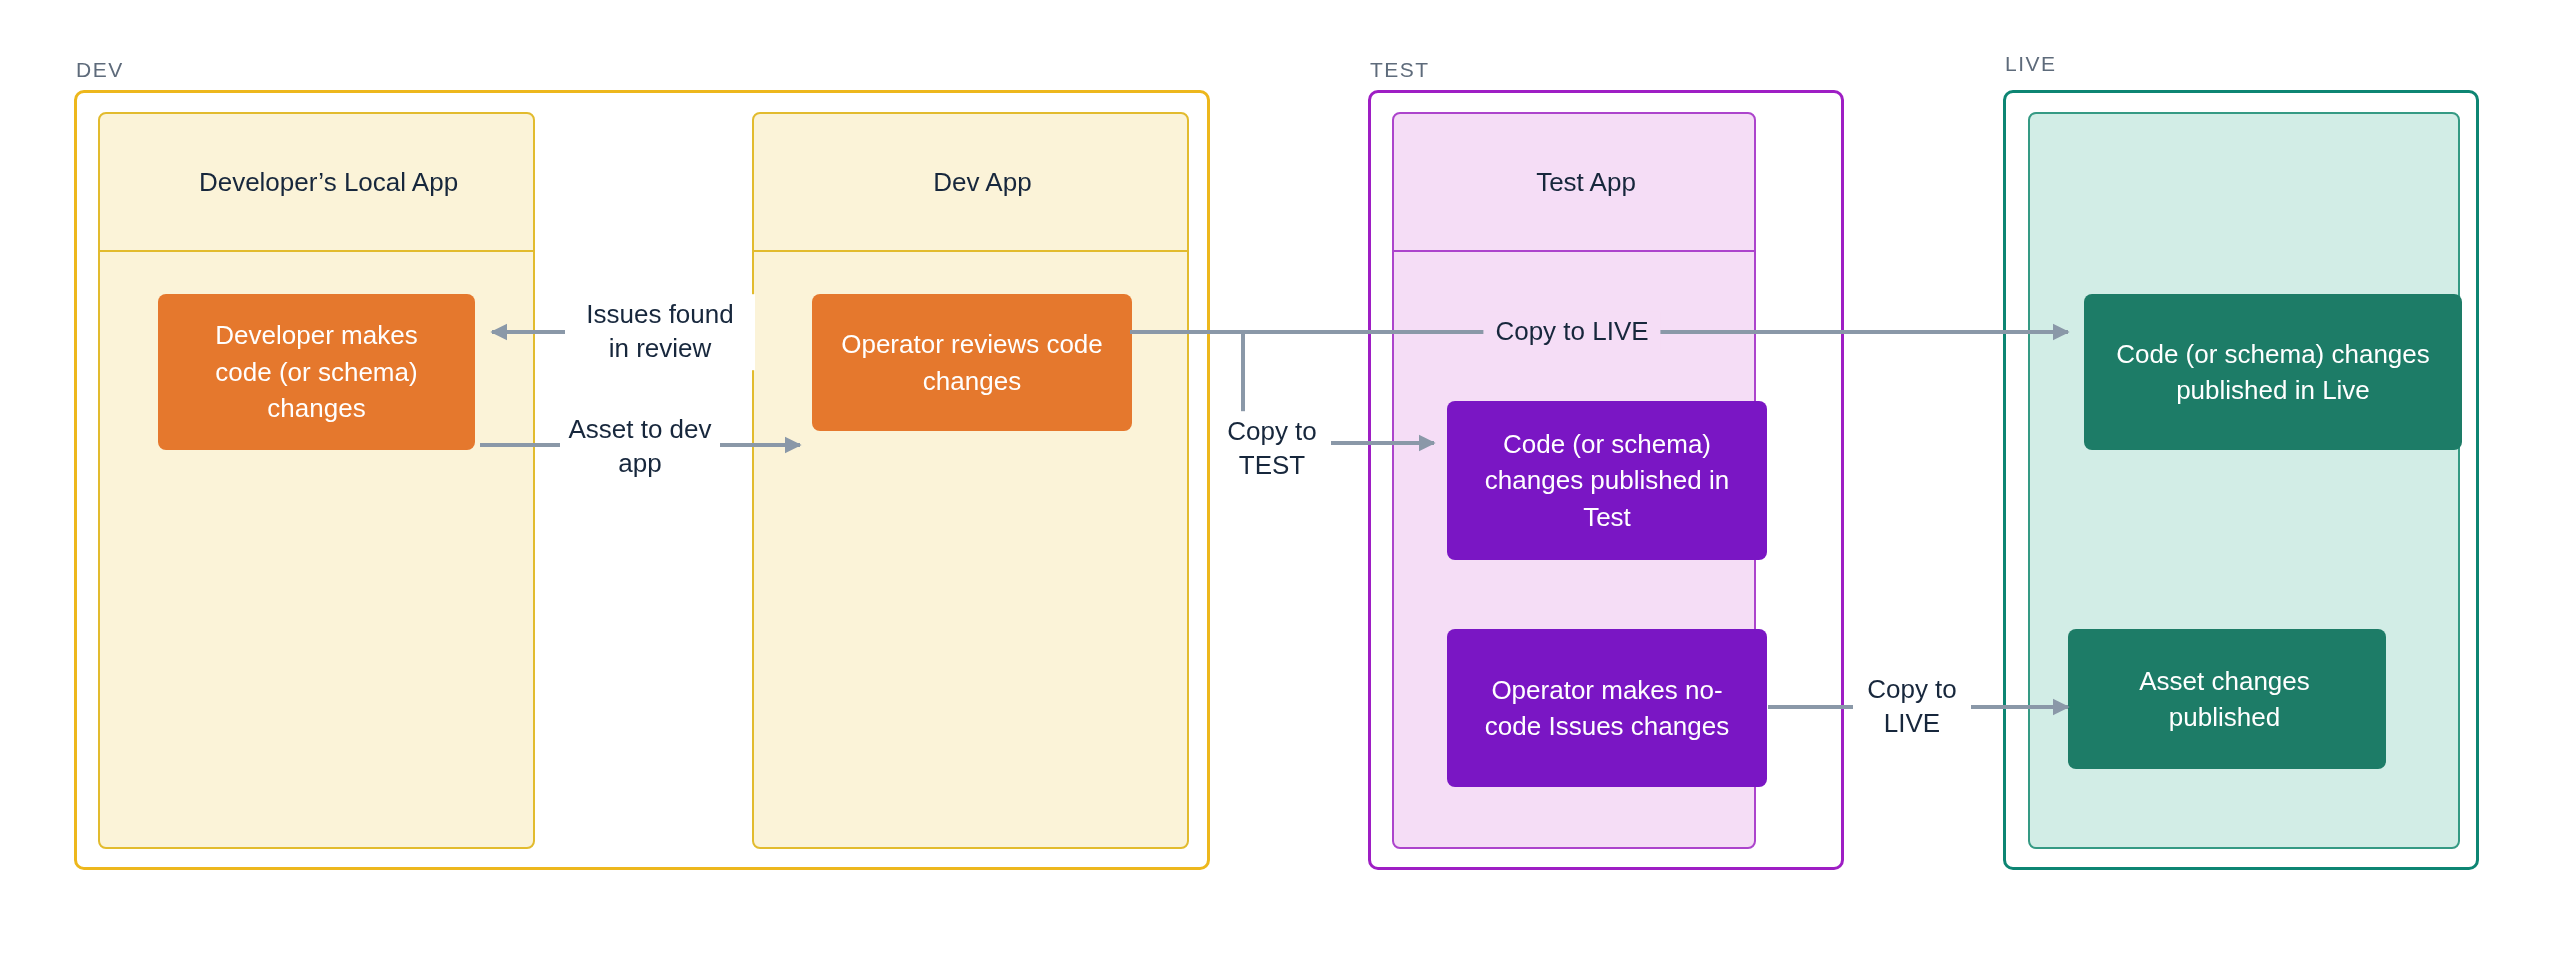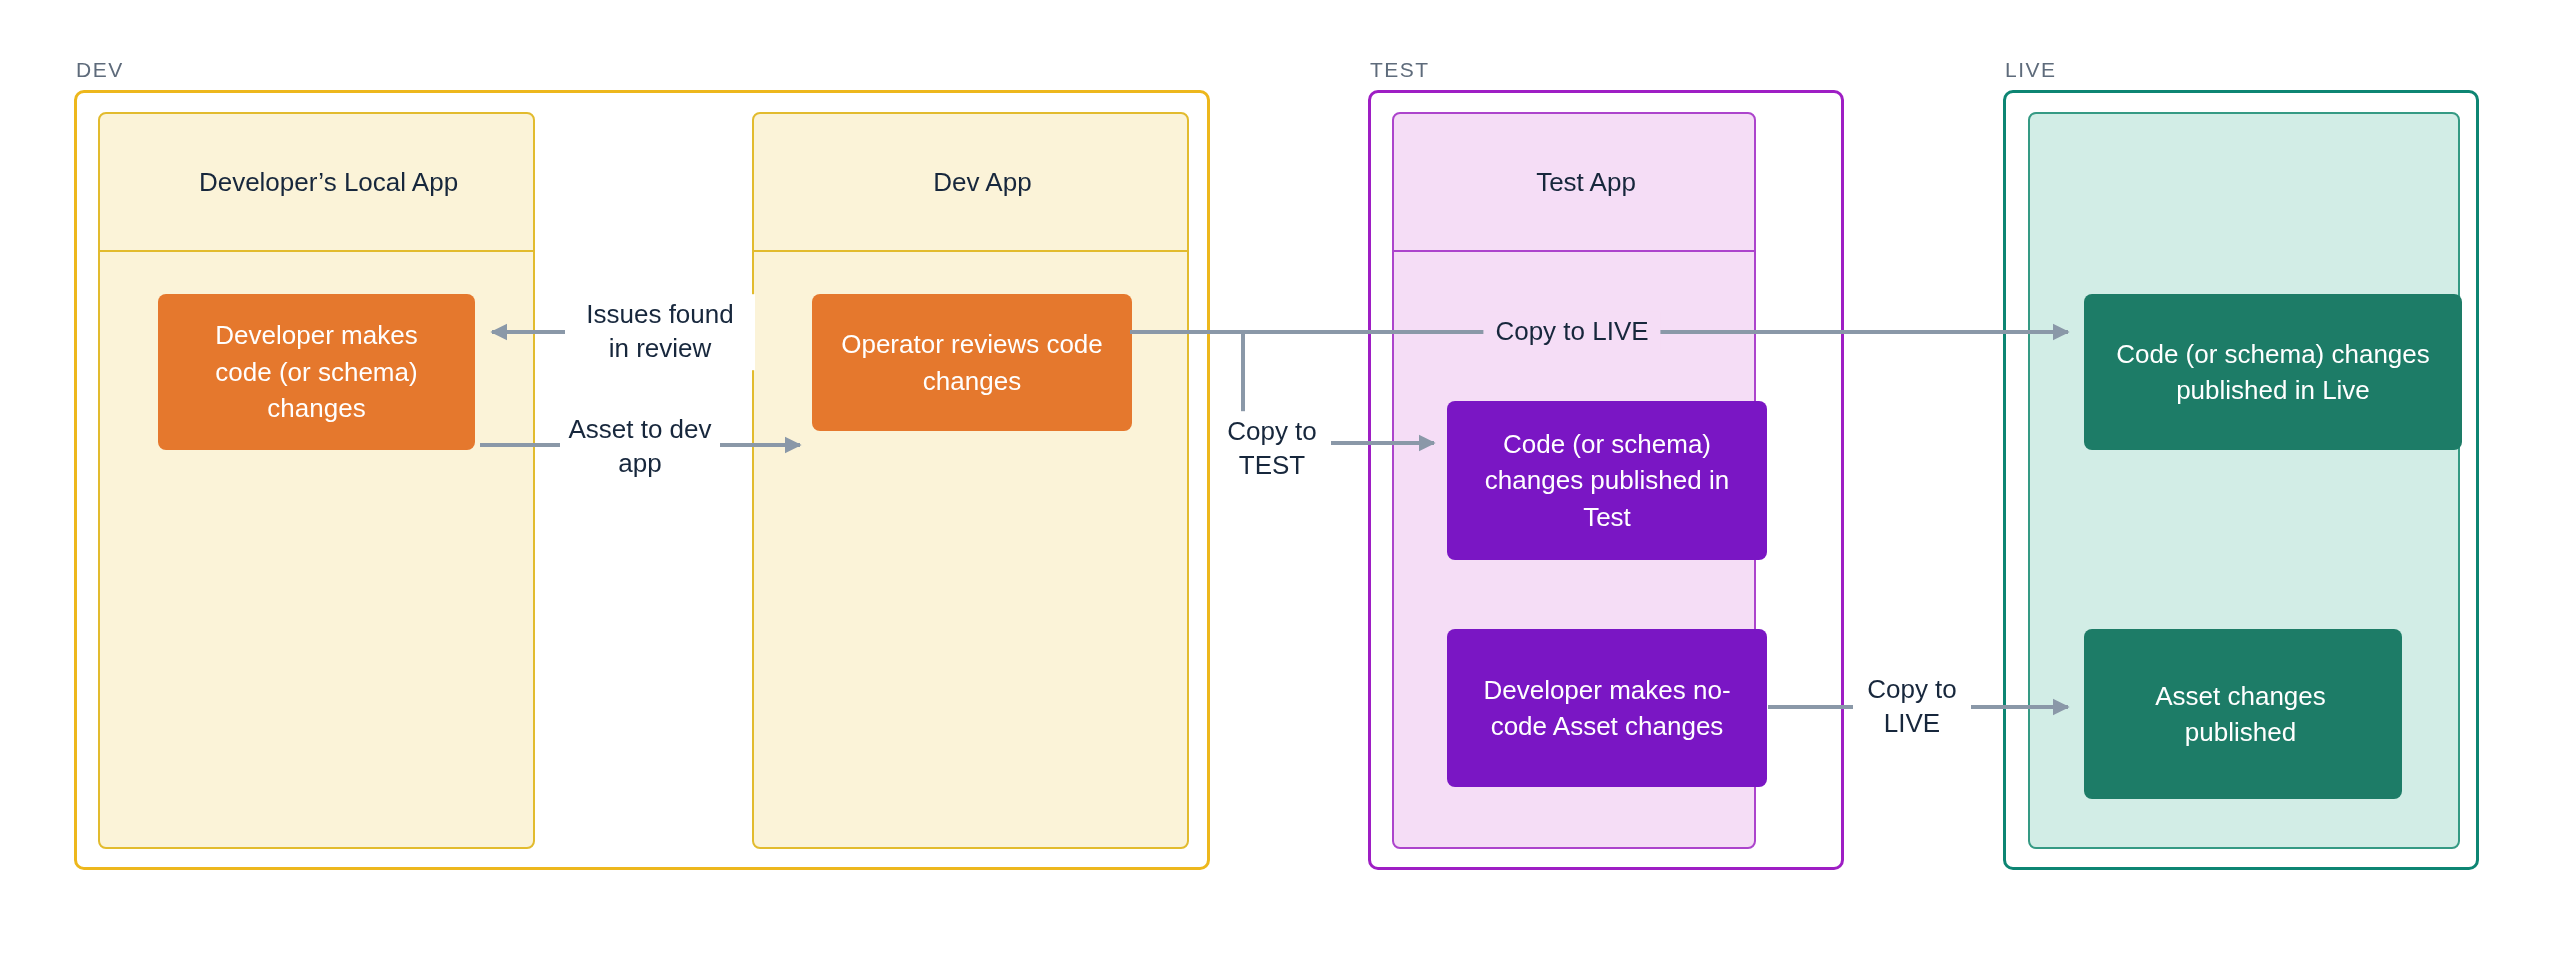--- a/index.html
+++ b/index.html
@@ -137,29 +137,29 @@
   </div>
 
   <div class="zone-label" style="left:1370px; top:58px;">TEST</div>
   <div class="zone zone-test" style="left:1368px; top:90px; width:476px; height:780px;"></div>
 
   <div class="app app-test" style="left:1392px; top:112px; width:364px; height:737px;">
     <div class="app-header">
       <span class="app-title">Test App</span>
     </div>
     <div class="node node-purple" style="left:53px; top:287px; width:320px; height:159px;">Code (or schema) changes published in Test</div>
-    <div class="node node-purple" style="left:53px; top:515px; width:320px; height:158px;">Developer makes no-code Asset changes</div>
+    <div class="node node-purple" style="left:53px; top:515px; width:320px; height:158px;">Operator makes no-code Issues changes</div>
   </div>
 
-  <div class="zone-label" style="left:2005px; top:58px;">LIVE</div>
+  <div class="zone-label" style="left:2005px; top:52px;">LIVE</div>
   <div class="zone zone-live" style="left:2003px; top:90px; width:476px; height:780px;"></div>
 
   <div class="app app-live" style="left:2028px; top:112px; width:432px; height:737px;">
     <div class="node node-teal" style="left:54px; top:180px; width:378px; height:156px;">Code (or schema) changes published in Live</div>
-    <div class="node node-teal" style="left:54px; top:515px; width:318px; height:170px;padding-left:23px;">Asset changes published</div>
+    <div class="node node-teal" style="left:38px; top:515px; width:318px; height:140px;padding-left:23px;">Asset changes published</div>
   </div>
 
   <svg class="arrows-svg" viewBox="0 0 2558 958" xmlns="http://www.w3.org/2000/svg">
     <defs>
       <marker id="arrowhead" viewBox="0 0 12 12" refX="10" refY="6" markerWidth="5" markerHeight="5" orient="auto-start-reverse">
         <path d="M1,1 L11,6 L1,11 z"></path>
       </marker>
     </defs>
     <path class="edge" d="M748,332 L492,332" marker-end="url(#arrowhead)"></path>
     <path class="edge" d="M480,445 L800,445" marker-end="url(#arrowhead)"></path>

